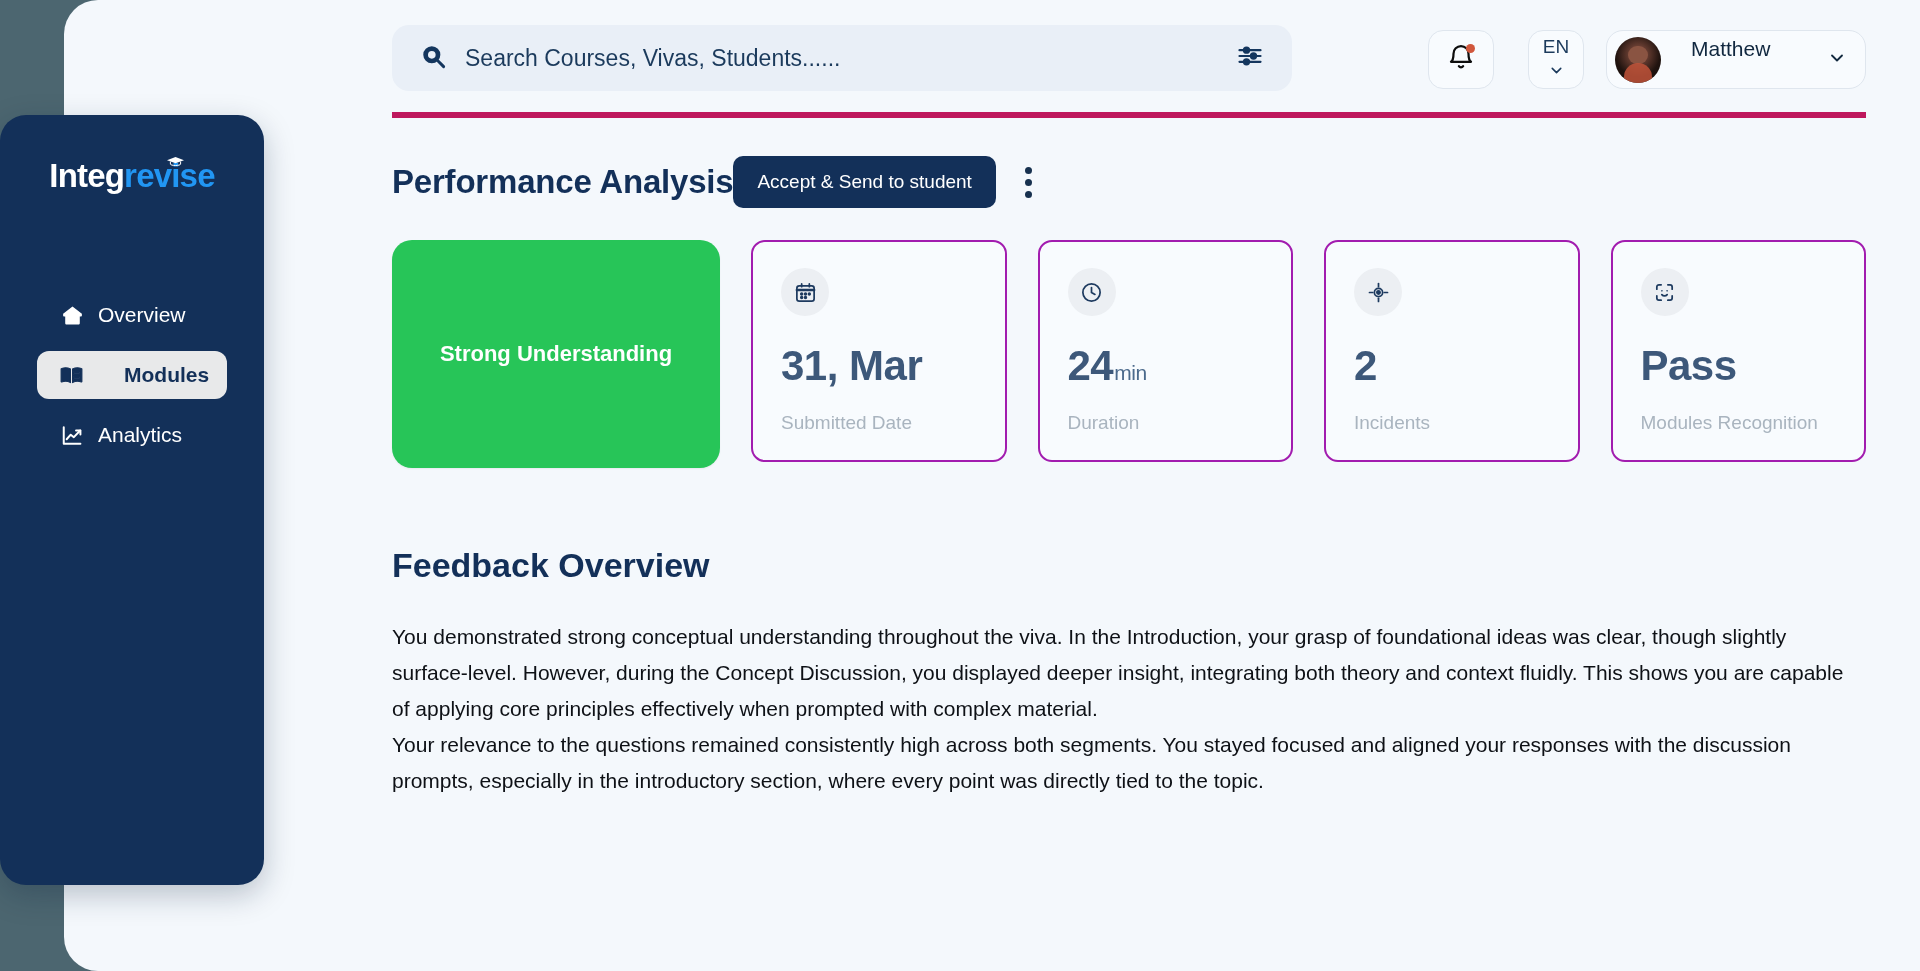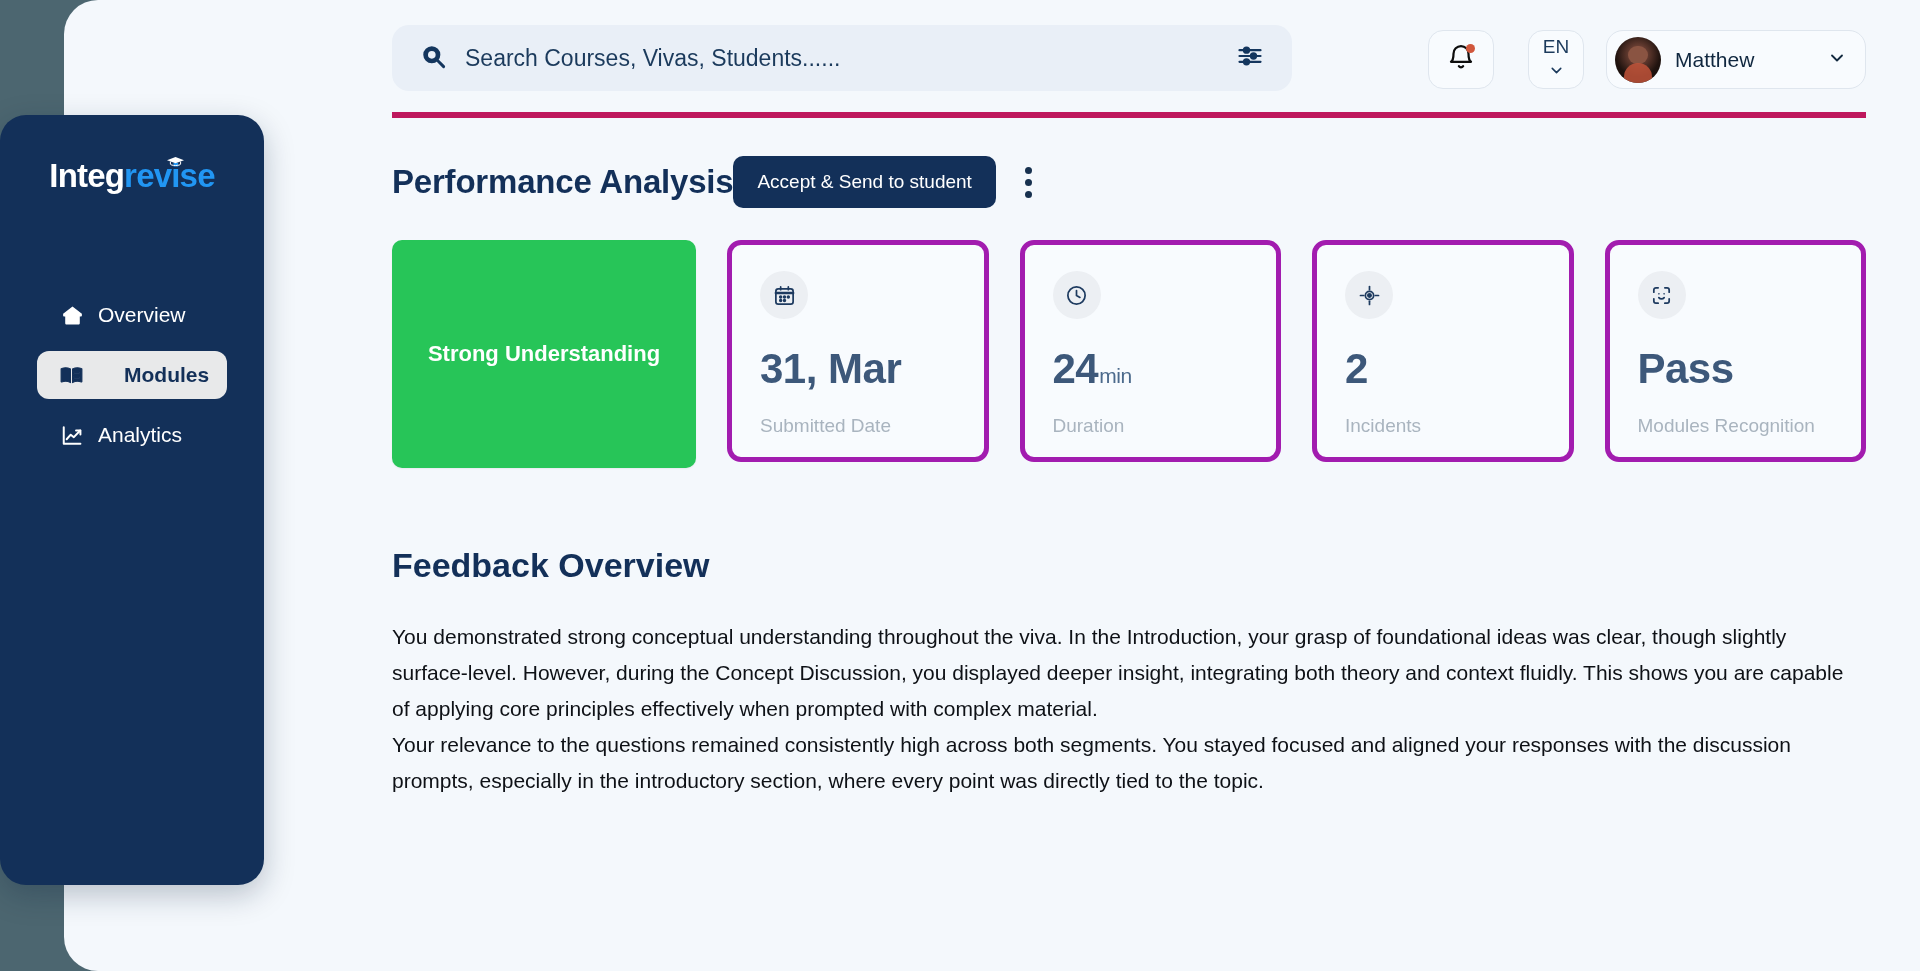--- a/index.html
+++ b/index.html
@@ -131,21 +131,21 @@
     cursor: pointer;
   }
   #notif-btn { right: 372px; width: 66px; }
   #lang-btn  { right: 282px; width: 56px; gap: 4px; font-size: 19px; color: #1b3a5c; flex-direction: column; }
   #profile-btn {
     right: 0; width: 260px;
     padding: 0 18px 0 8px;
     justify-content: space-between;
     border-radius: 17px;
   }
-  #profile-left { display:flex; align-items:center; gap: 14px; }
+  #profile-left { display:flex; gap: 30px; }
   #avatar {
     width: 46px; height: 46px; border-radius: 50%;
     background: radial-gradient(circle at 50% 38%, #6b3f33 0 22%, #20130f 60%, #120b09 100%);
     position: relative; overflow: hidden; flex: none;
   }
   #avatar::after {
     content:""; position:absolute; left:9px; top:26px; width:28px; height:22px;
     border-radius: 14px 14px 0 0; background:#c1543a; opacity:.85;
   }
   #avatar::before {
@@ -189,34 +189,34 @@
   }
   #kebab-btn span { width: 7px; height: 7px; border-radius:50%; background:#17314f; display:block; }
 
   
   #stats {
     display: flex;
     gap: 31px;
     margin-top: 32px;
   }
   #score-card {
-    width: 304px;
+    width: 328px;
     height: 228px;
     background: #27c martian;
     background: #27c558;
-    border-radius: 10px;
+    border-radius: 20px;
     display:flex; align-items:center; justify-content:center;
     color:#ffffff; font-size: 22px; font-weight: 700;
     box-shadow: 0 1px 2px rgba(0,0,0,.06);
   }
   .stat-card {
     flex: 1;
     height: 222px;
     background: #f8fbfe;
-    border: 5px solid #a21caf;
+    border: 2px solid #a21caf;
     border-radius: 14px;
     padding: 26px 28px 0 28px;
   }
   .stat-ico-wrap {
     width: 48px; height: 48px;
     border-radius: 50%;
     background: #eceff3;
     display:flex; align-items:center; justify-content:center;
   }
   .stat-value {

